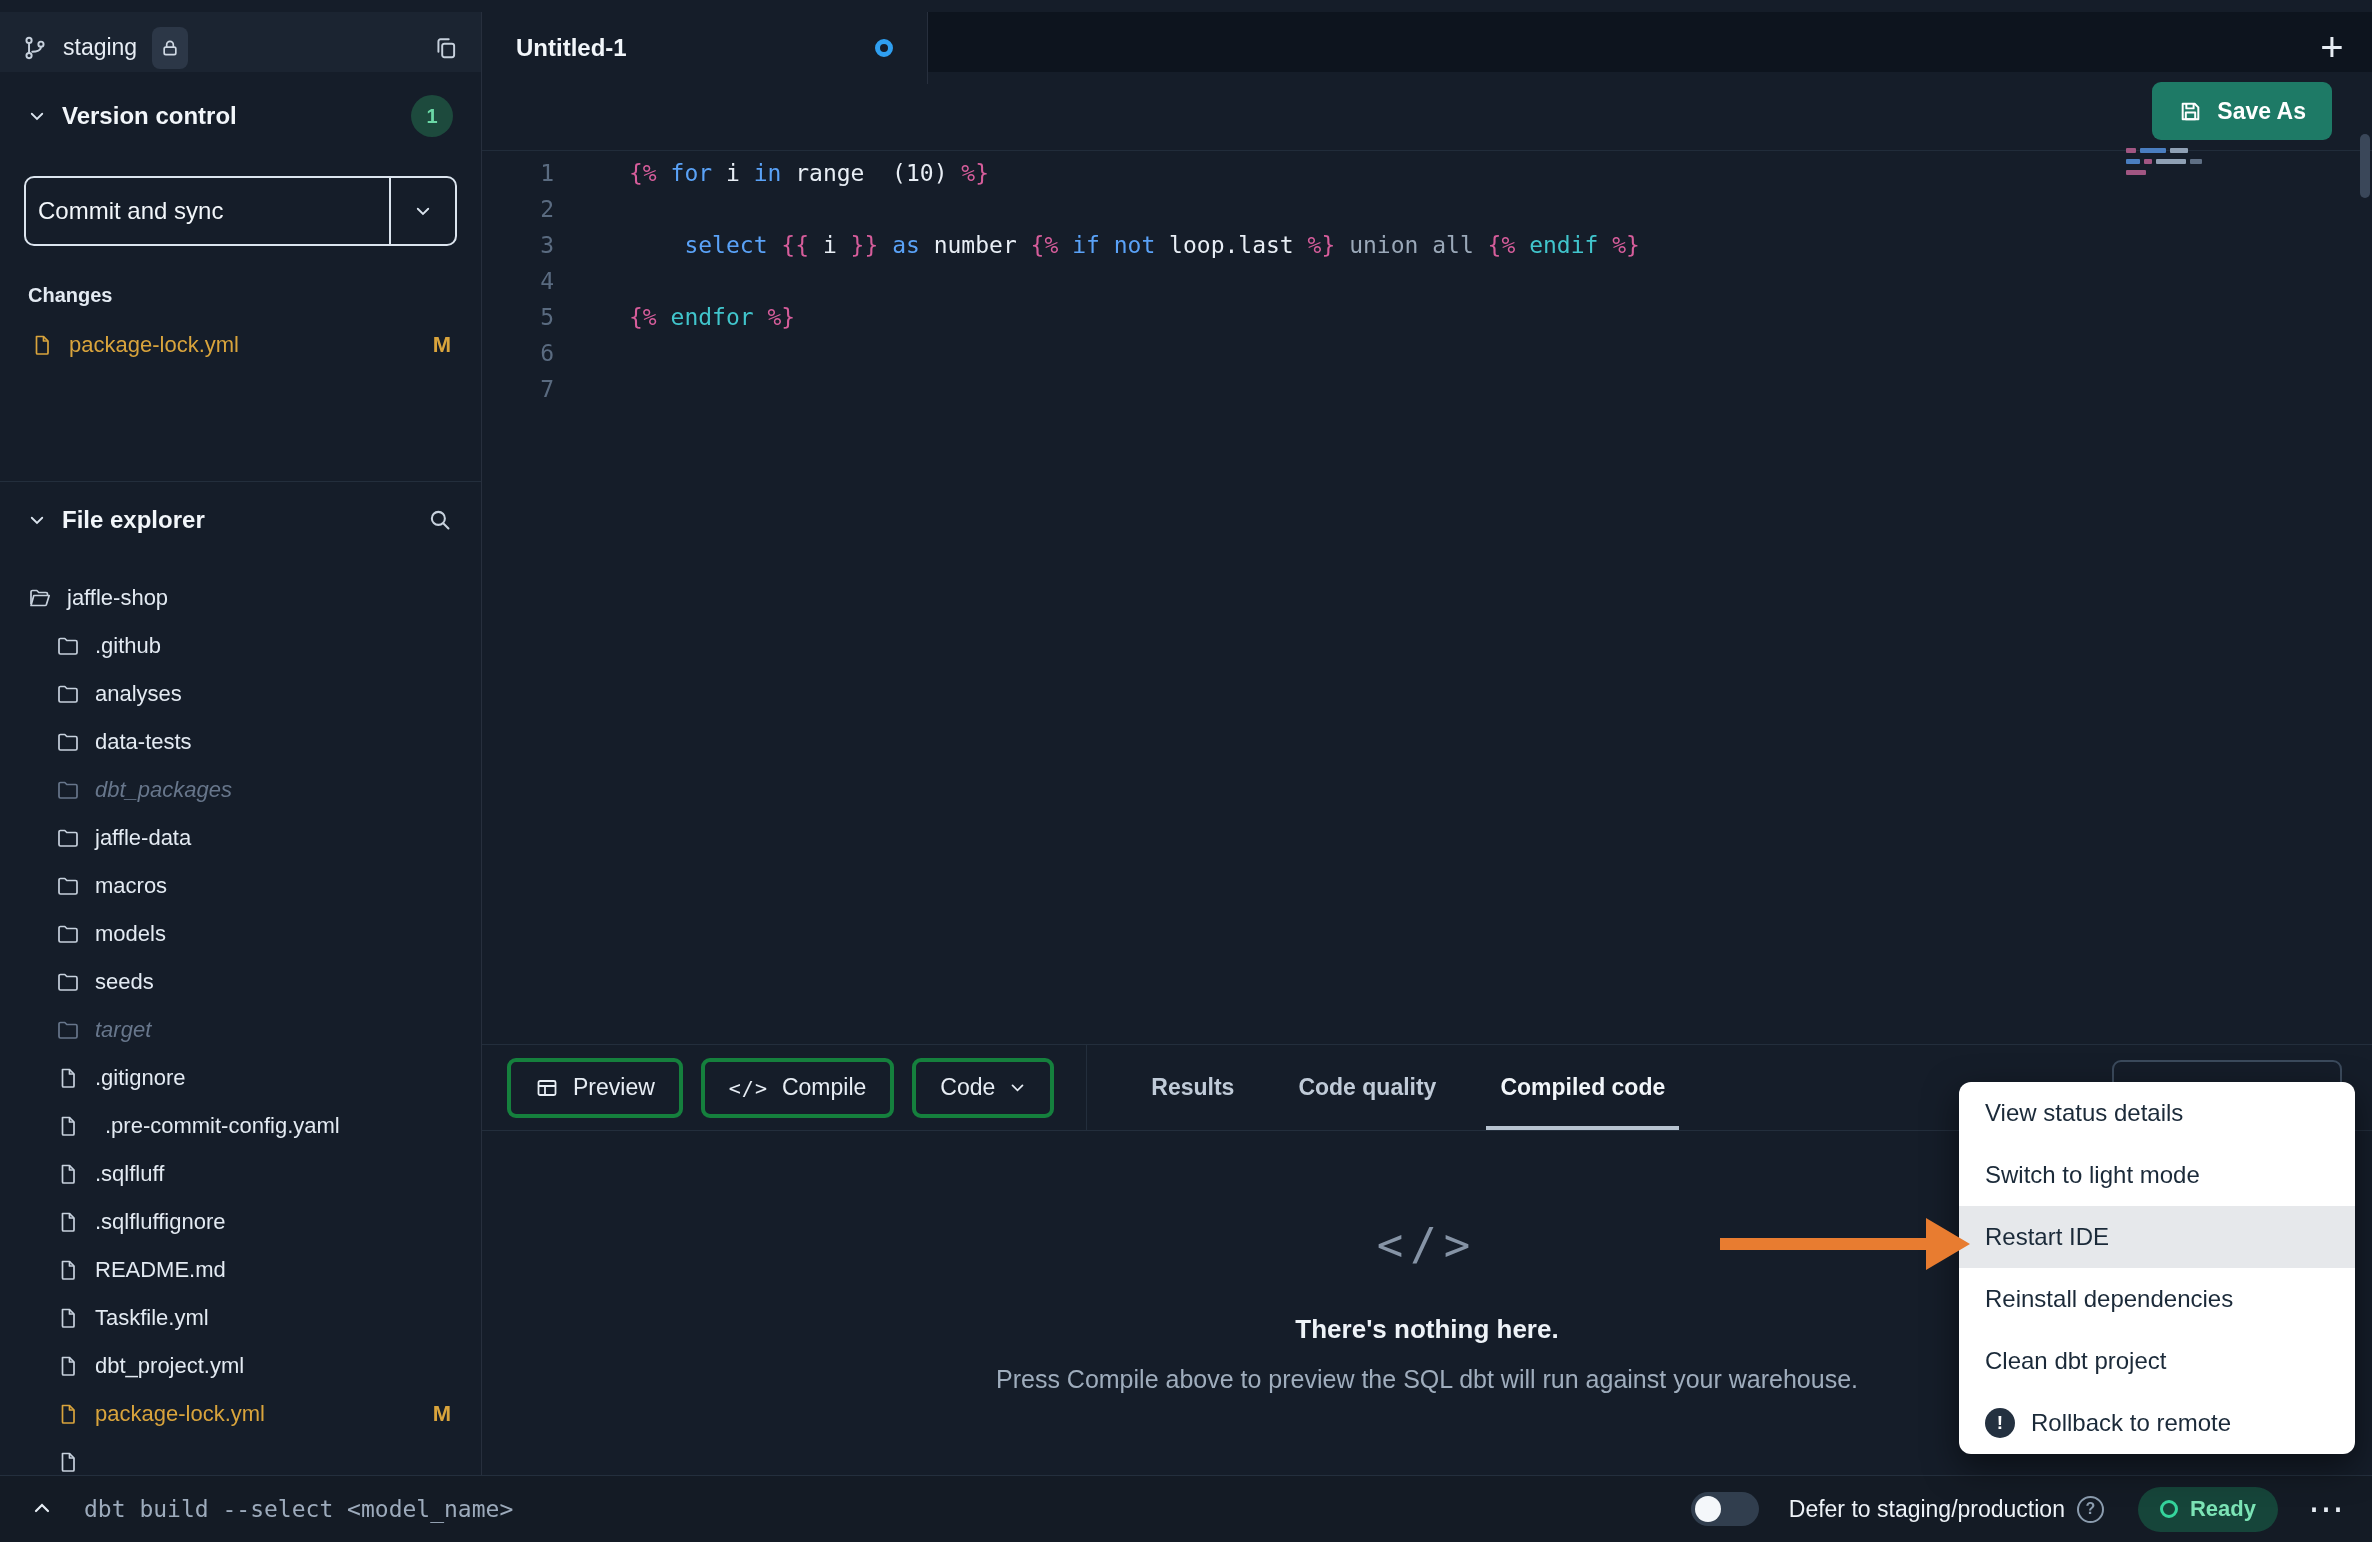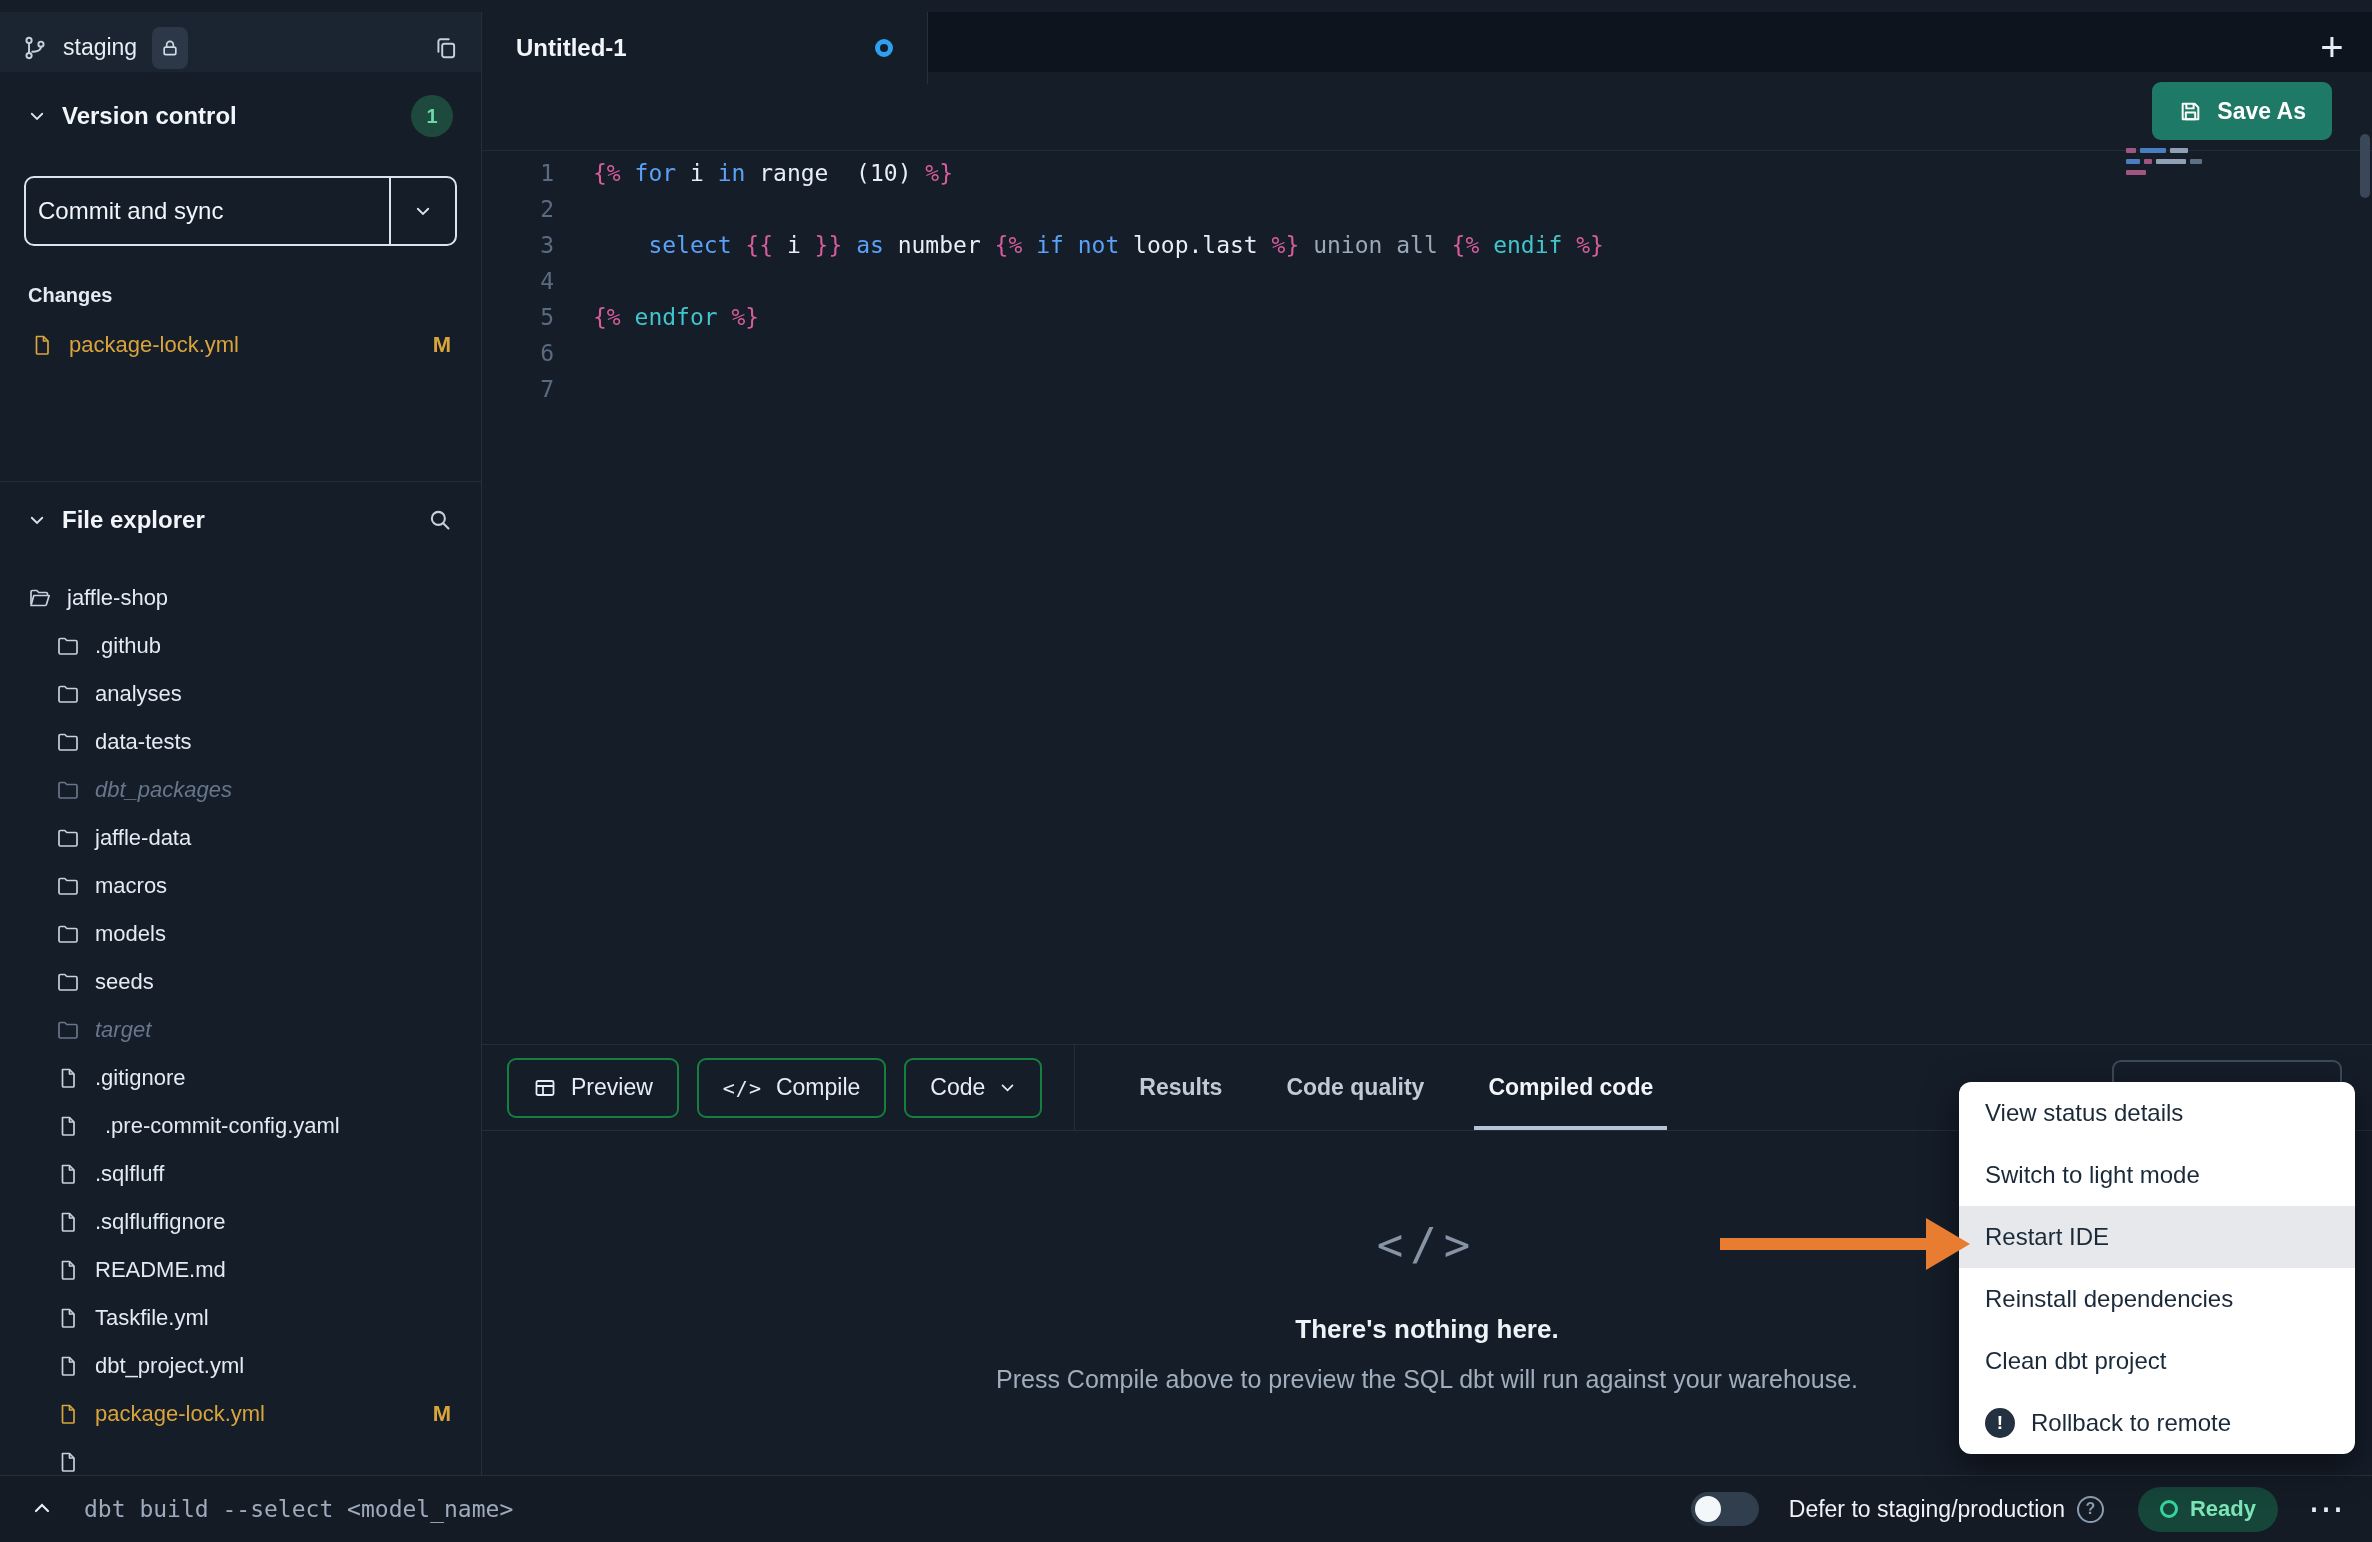--- a/index.html
+++ b/index.html
@@ -49,30 +49,30 @@
   .tree-row.modified svg *{stroke:#d9a43c}
   .tree-icon{flex:0 0 24px}
 
   
   .editor{position:absolute;left:482px;top:72px;right:0;height:972px;background:#151d29}
   .editor-toolbar{height:78px;display:flex;align-items:center;justify-content:flex-end;padding-right:40px}
   .save-btn{height:58px;display:flex;align-items:center;gap:14px;background:#1e7a66;border:none;border-radius:9px;color:#fff;font-size:23px;font-weight:600;padding:0 26px;cursor:pointer;font-family:inherit}
   .code-area{position:absolute;top:78px;left:0;right:0;bottom:0;border-top:1px solid #212c3a;padding-top:4px;font-family:"DejaVu Sans Mono",monospace;cursor:text}
   .code-line{display:flex;height:36px;line-height:36px;font-size:23px}
   .line-num{flex:0 0 72px;text-align:right;color:#5a6b80}
-  .line-code{margin-left:39px;white-space:pre}
+  .line-code{margin-left:75px;white-space:pre}
   .tok-pink{color:#d65d9b}.tok-blue{color:#5aa2f7}.tok-cyan{color:#41c5cc}.tok-white{color:#e8eef5}.tok-gray{color:#9aa8b8}
   .minimap{position:absolute;top:76px;right:168px;width:78px}
   .mm-row{display:flex;gap:4px;height:5px;margin-bottom:6px}
   .mm-seg{height:5px;border-radius:1px}
 
   
   .bottom-panel{position:absolute;left:482px;top:1044px;right:0;bottom:67px;background:#151d29;border-top:1px solid #232e3c}
   .panel-header{height:86px;display:flex;align-items:center;padding-left:25px;border-bottom:1px solid #232e3c;position:relative}
-  .panel-btn{height:60px;display:flex;align-items:center;gap:14px;border:2px solid #15803d;border-radius:9px;background:none;color:#e7edf4;font-size:23px;padding:0 24px;margin-right:18px;cursor:pointer;font-family:inherit}
+  .panel-btn{height:60px;display:flex;align-items:center;gap:14px;border:4px solid #15803d;border-radius:9px;background:none;color:#e7edf4;font-size:23px;padding:0 24px;margin-right:18px;cursor:pointer;font-family:inherit}
   .compile-glyph{font-family:"DejaVu Sans Mono",monospace;font-size:20px;color:#e7edf4;letter-spacing:1px}
   .v-divider{width:1px;align-self:stretch;background:#232e3c;margin-left:14px}
   .panel-tabs{display:flex;height:100%}
   .panel-tab{margin-left:64px;display:flex;align-items:center;font-size:23px;font-weight:600;color:#c0cbd8;position:relative;cursor:pointer}
   .panel-tab.active{color:#f2f6fa}
   .panel-tab.active::after{content:"";position:absolute;left:-14px;right:-14px;bottom:0;height:4px;background:#b7c3d0}
   .panel-action{position:absolute;right:30px;top:15px;width:230px;height:56px;border:2px solid #3b4a5c;border-radius:9px;background:#151d29;cursor:pointer}
   .panel-body{position:absolute;top:86px;left:0;right:0;bottom:0;display:flex;flex-direction:column;align-items:center;padding-top:88px;text-align:center}
   .empty-glyph{font-family:"DejaVu Sans Mono",monospace;font-size:44px;color:#8694a6;letter-spacing:7px}
   .empty-title{margin-top:44px;font-size:26px;font-weight:700;color:#eef3f8}

